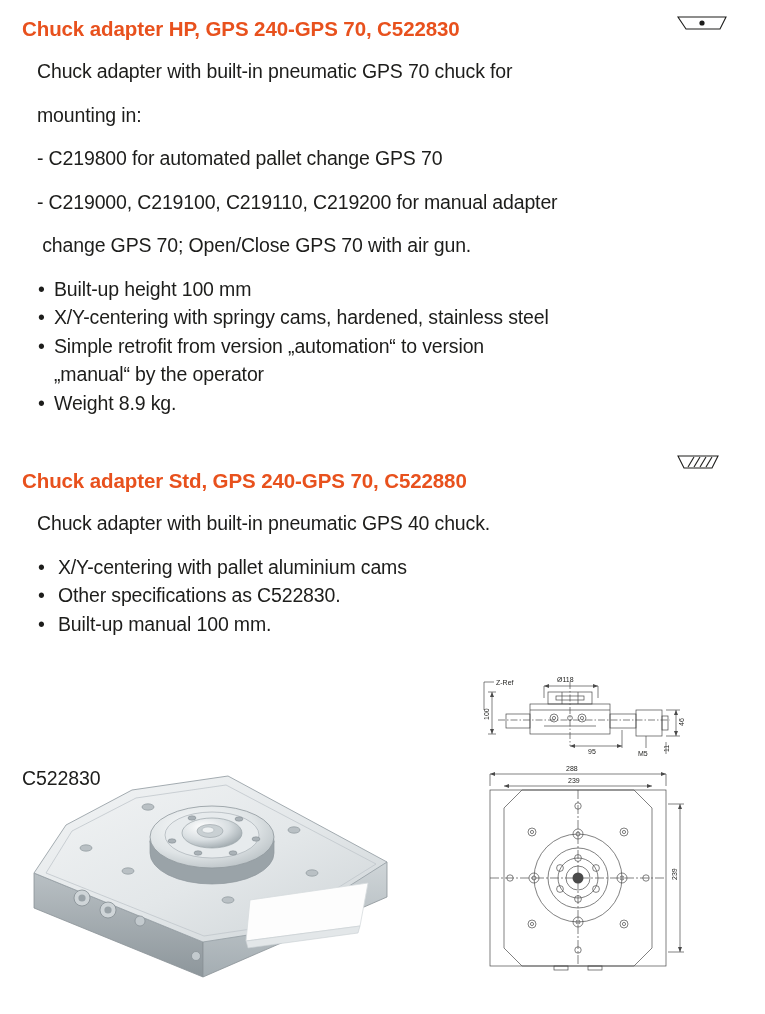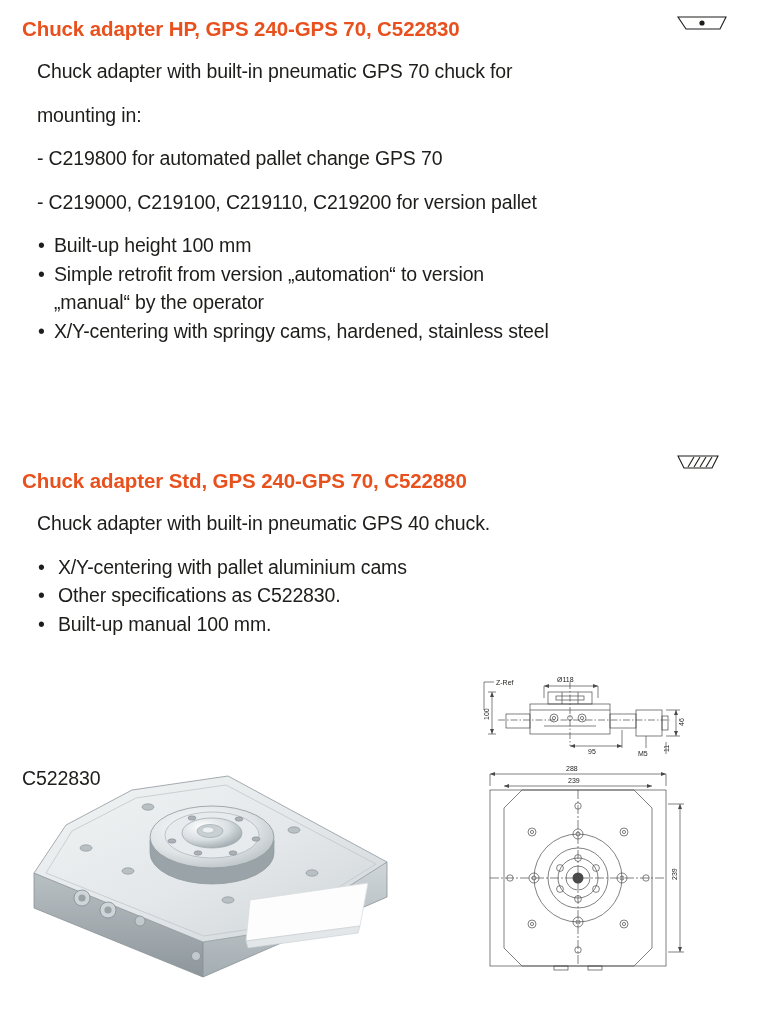--- a/index.html
+++ b/index.html
@@ -86,26 +86,28 @@
 </head>
 <body>
 
 <div class="page">
 
   <div class="section" style="top:16px;">
     <div class="sec-title">Chuck adapter HP, GPS 240-GPS 70, C522830</div>
     <p class="body-line">Chuck adapter with built-in pneumatic GPS 70 chuck for</p>
     <p class="body-line">mounting in:</p>
     <p class="body-line">- C219800 for automated pallet change GPS 70</p>
-    <p class="body-line">- C219000, C219100, C219110, C219200 for version pallet</p>
+    <p class="body-line">- C219000, C219100, C219110, C219200 for manual adapter</p>
+    <p class="body-line"> change GPS 70; Open/Close GPS 70 with air gun.</p>
     <ul class="bullets">
       <li>Built-up height 100 mm</li>
+      <li>X/Y-centering with springy cams, hardened, stainless steel</li>
       <li>Simple retrofit from version „automation“ to version
  „manual“ by the operator</li>
-      <li>X/Y-centering with springy cams, hardened, stainless steel</li>
+      <li>Weight 8.9 kg.</li>
     </ul>
   </div>
 
   <div class="sym" style="top:10px; left:676px;">
     <svg width="52" height="24" viewBox="0 0 52 24">
       <path d="M2 7 H50 L44 19 H10 Z" fill="none" stroke="#1d1d1b" stroke-width="1.1"></path>
       <circle cx="26" cy="13" r="2.6" fill="#1d1d1b"></circle>
     </svg>
   </div>
 

